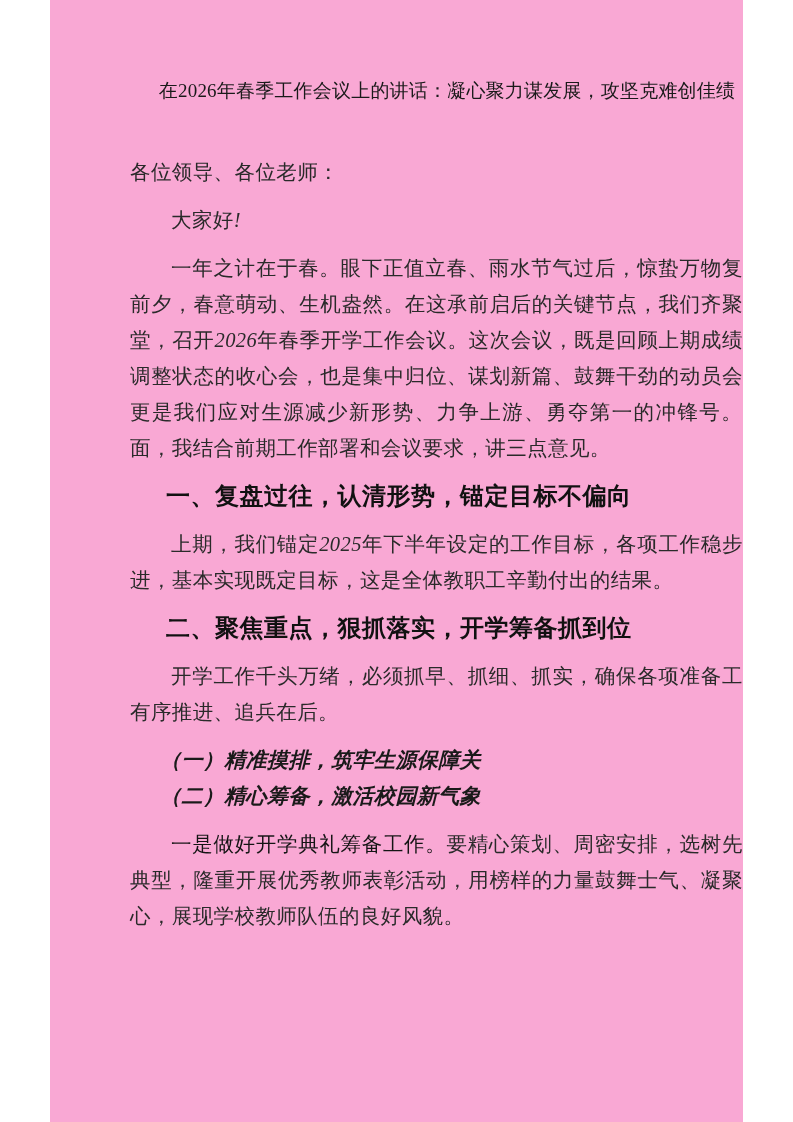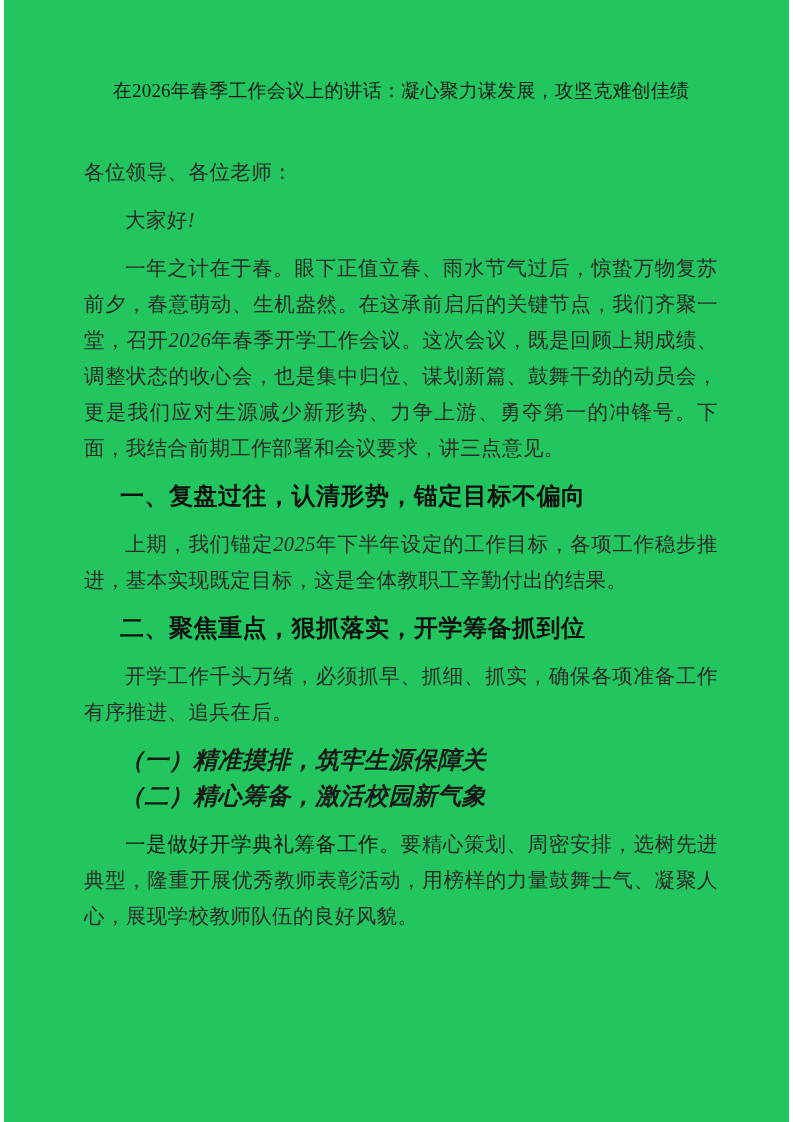--- a/index.html
+++ b/index.html
@@ -7,24 +7,24 @@
     margin: 0;
     padding: 0;
     background: #ffffff;
   }
   body {
     font-family: "Liberation Serif", "DejaVu Serif", serif;
   }
 
   .page {
     position: relative;
-    width: 785px;
+    width: 693px;
     height: 1122px;
     margin: 0 auto;
-    background: #22c55e;
+    background: #f9a8d4;
     overflow: hidden;
     box-sizing: border-box;
   }
 
   .doc-body {
     position: absolute;
     left: 68px;
     top: 72px;
     width: 658px;
   }
@@ -74,21 +74,21 @@
     color: #111111;
     text-indent: 2em;
     letter-spacing: 0.5px;
     margin: 0;
     font-style: normal;
   }
 
   
   .h2-heading {
     font-family: "Liberation Serif", "DejaVu Serif", serif;
-    font-size: 24px;
+    font-size: 21px;
     line-height: 36px;
     font-weight: 700;
     font-style: italic;
     color: #1a1a1a;
     text-indent: 2em;
     letter-spacing: 0.4px;
     margin: 0;
   }
 
   

